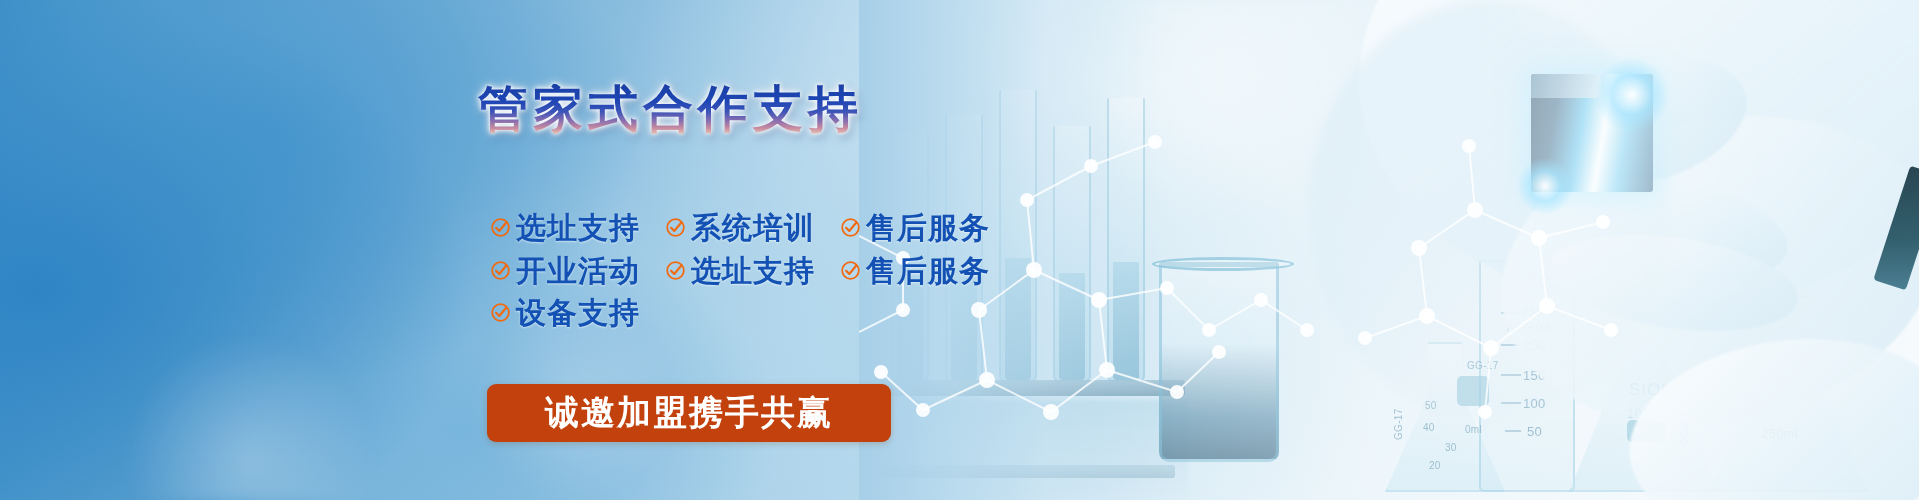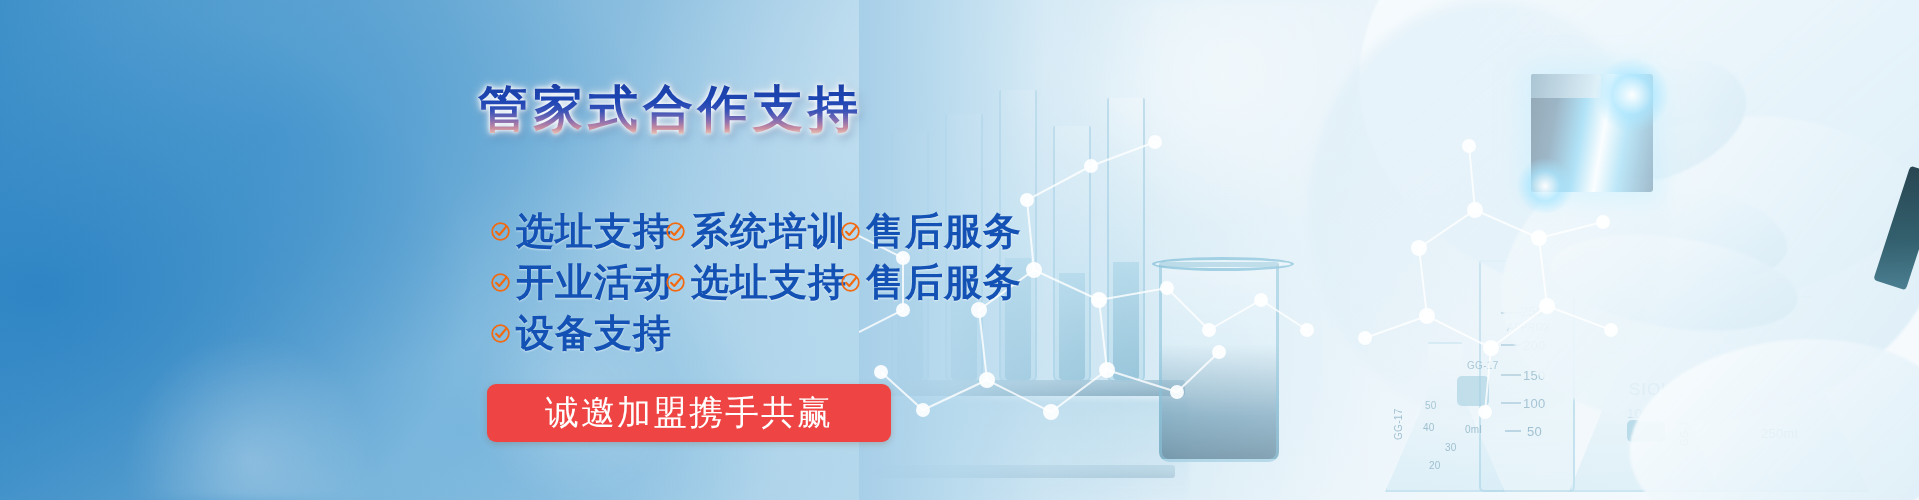--- a/index.html
+++ b/index.html
@@ -304,41 +304,41 @@
     gap: 5px;
     white-space: nowrap;
   }
   .check-icon {
     flex: 0 0 auto;
     width: 21px;
     height: 21px;
     display: block;
   }
   .feature-label {
-    font-size: 38px;
+    font-size: 30px;
     font-weight: bold;
     color: #1352b4;
     letter-spacing: 1px;
     font-family: "DejaVu Sans", "Liberation Sans", sans-serif;
     line-height: 1.05;
     text-shadow: 0 1px 2px rgba(255,255,255,.55);
   }
 
   .cta {
     position: absolute;
     left: 487px;
     top: 384px;
     width: 404px;
     height: 58px;
     border: none;
     border-radius: 9px;
-    background: #ef4444;
+    background: #c2410c;
     color: #ffffff;
     font-size: 34px;
-    font-weight: normal;
+    font-weight: bold;
     letter-spacing: 2px;
     font-family: "DejaVu Sans", "Liberation Sans", sans-serif;
     cursor: pointer;
     box-shadow: 0 2px 6px rgba(120,60,10,.22);
     line-height: 1;
     padding: 0 0 3px 0;
   }
 </style>
 </head>
 <body>

